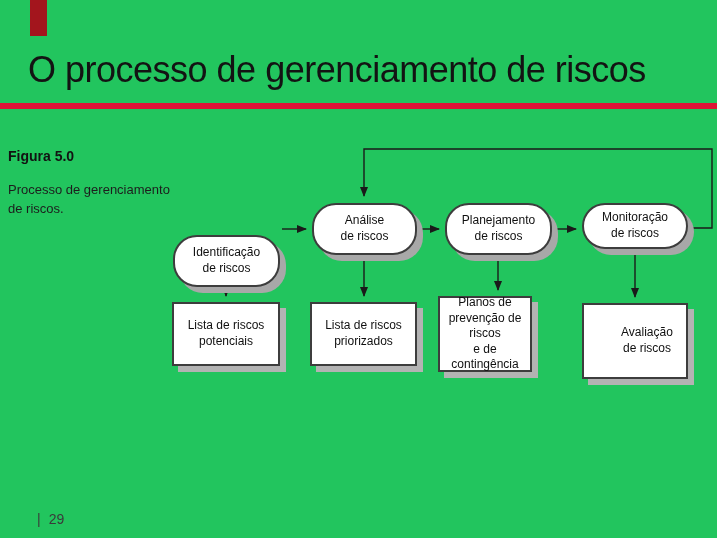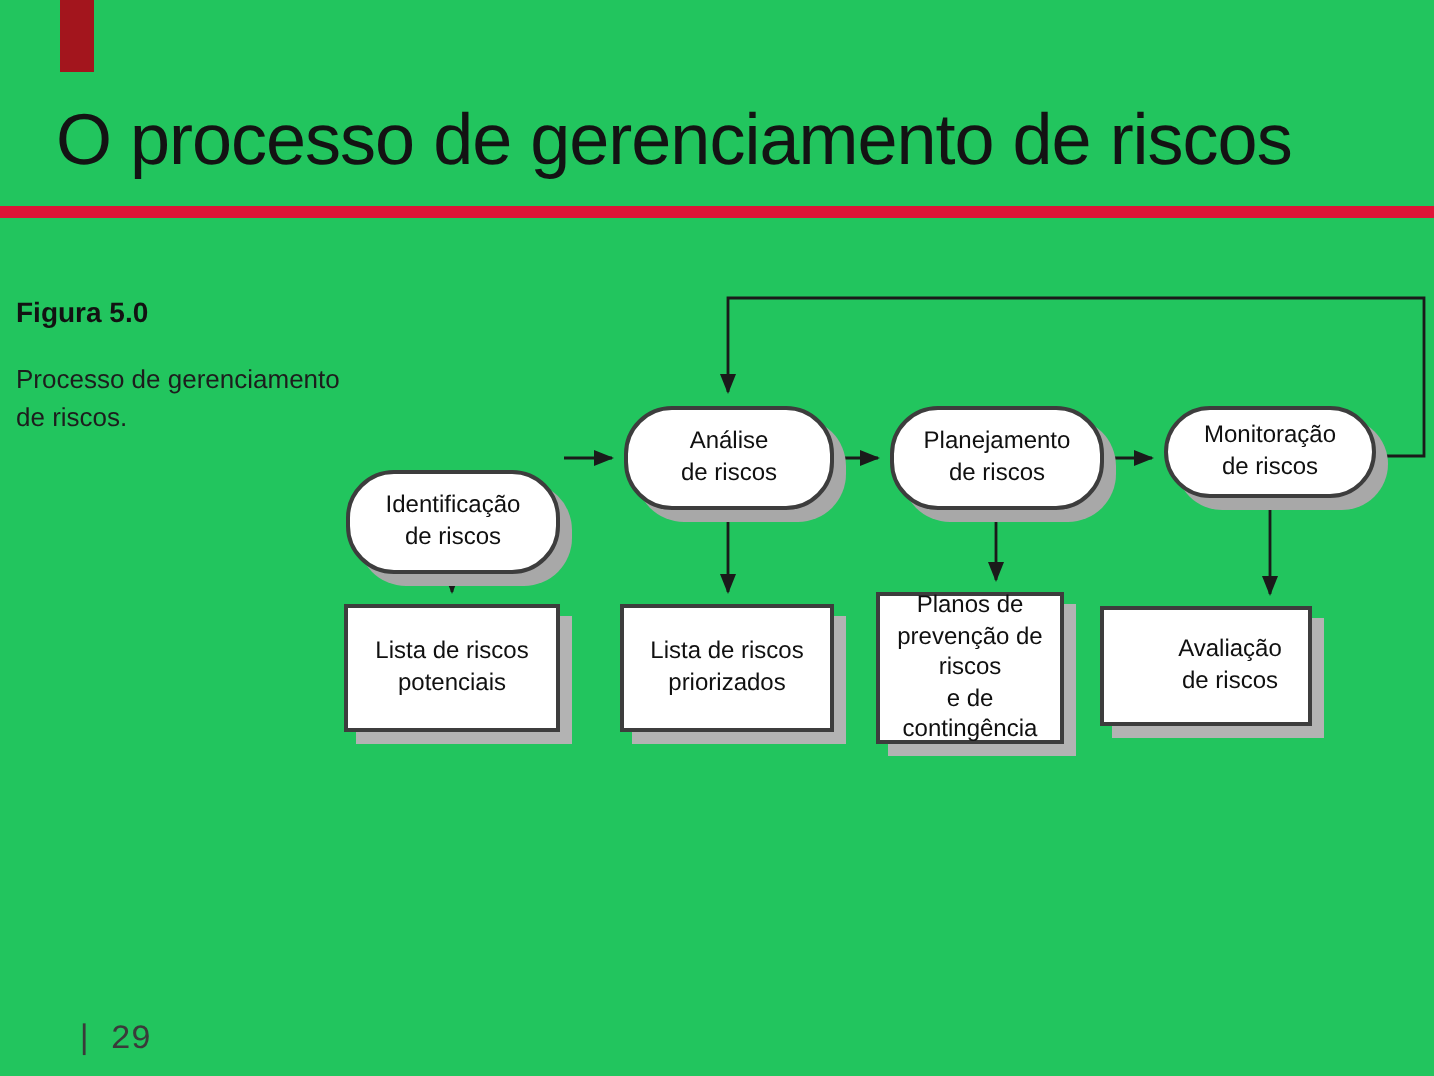--- a/index.html
+++ b/index.html
@@ -26,23 +26,23 @@
   .node .node-label{white-space:pre-line;}
   .stadium{border-radius:24px;box-shadow:6px 6px 0 #a8a8a8;}
   .rect{box-shadow:6px 6px 0 #b3b3b3;}
   .pbox-1{left:173px;top:203px;width:107px;height:52px;margin-top:32px;}
   .pbox-2{left:312px;top:203px;width:105px;height:52px;}
   .pbox-3{left:445px;top:203px;width:107px;height:52px;justify-content:center;}
   .pbox-4{left:582px;top:203px;width:106px;height:46px;}
   .obox-1{left:172px;top:302px;width:108px;height:64px;}
   .obox-2{left:310px;top:302px;width:107px;height:64px;}
   .obox-3{left:438px;top:296px;width:94px;height:76px;}
-  .obox-4{left:550px;top:303px;width:106px;height:60px;padding-left:24px;}
+  .obox-4{left:582px;top:303px;width:106px;height:76px;padding-left:24px;}
   .connectors{position:absolute;left:0;top:0;width:717px;height:538px;pointer-events:none;}
-  .footer{position:absolute;left:37px;top:511px;font-size:17px;color:#3a3a3a;font-family:Liberation Mono, monospace;}
+  .footer{position:absolute;left:37px;top:511px;font-size:14px;color:#3a3a3a;}
   .footer .sep{margin-right:8px;}
 </style>
 </head>
 <body>
 
 <div class="slide">
 
   <div class="corner-bar"></div>
 
   <div class="title">O processo de gerenciamento de riscos</div>

